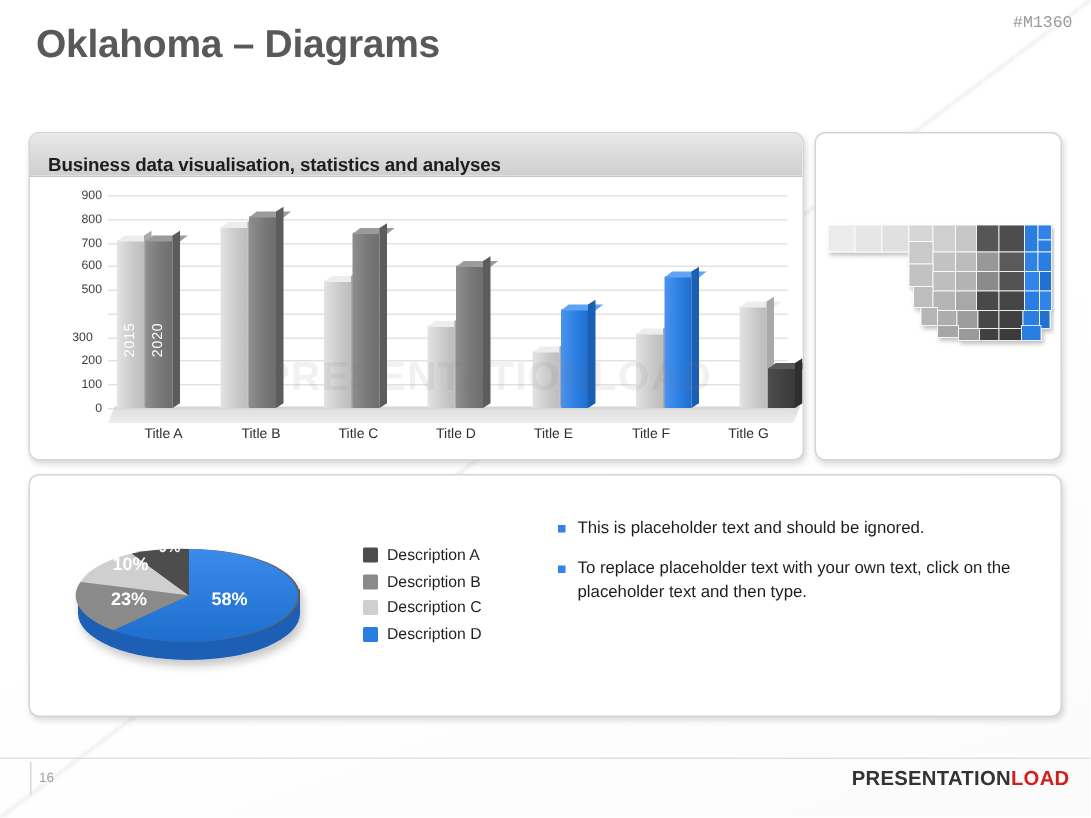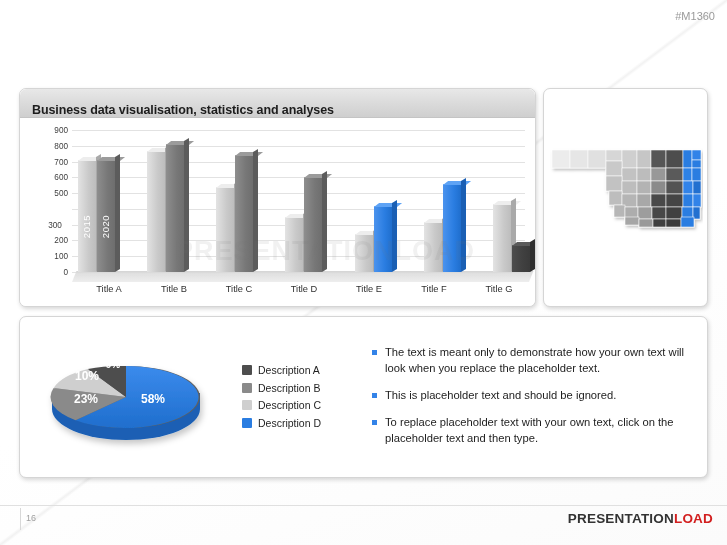--- a/index.html
+++ b/index.html
@@ -23,21 +23,21 @@
 
   
   #page-title {
     position: absolute; left: 24px; top: 14px;
     font-size: 26px; font-weight: bold; color: #59595b;
     letter-spacing: -0.2px;
   }
   #doc-id {
     position: absolute; right: 12px; top: 10px;
     font-size: 11px; color: #9a9a9a;
-    font-family: Liberation Sans, sans-serif;
+    font-family: Liberation Mono, monospace;
   }
 
   
   .panel {
     position: absolute;
     background: #ffffff;
     border: 1px solid #d5d5d5;
     border-radius: 7px;
     box-shadow: 1px 2px 4px rgba(0,0,0,0.16);
   }
@@ -174,20 +174,21 @@
     pointer-events: none; white-space: nowrap;
   }
 </style>
 </head>
 <body>
 
 <div id="slide">
 
   <div class="diag" id="diag1"></div>
 
+  <div id="page-title">Oklahoma – Diagrams</div>
   <div id="doc-id">#M1360</div>
 
   <div class="panel" id="chart-panel">
     <div id="chart-panel-header">
       <div id="chart-panel-title">Business data visualisation, statistics and analyses</div>
     </div>
     <div id="chart-body">
       <div id="plot">
         <div id="yaxis">
             <div class="ylabel" style="top: 12px; right: 469px;">900</div>
@@ -413,24 +414,20 @@
         </div>
         <div class="legend-item">
           <span class="swatch" style="background: rgb(42, 125, 225);"></span>
           <span class="legend-label">Description D</span>
         </div>
       </div>
 
     <div id="bullets">
         <div class="bullet">
           <span class="bullet-mark"></span>
-          <span class="bullet-text">The text is meant only to demonstrate how your own text will look when you replace the placeholder text.</span>
-        </div>
-        <div class="bullet">
-          <span class="bullet-mark"></span>
           <span class="bullet-text">This is placeholder text and should be ignored.</span>
         </div>
         <div class="bullet">
           <span class="bullet-mark"></span>
           <span class="bullet-text">To replace placeholder text with your own text, click on the placeholder text and then type.</span>
         </div>
       </div>
   </div>
 
   <div id="watermark">PRESENTATIONLOAD</div>

